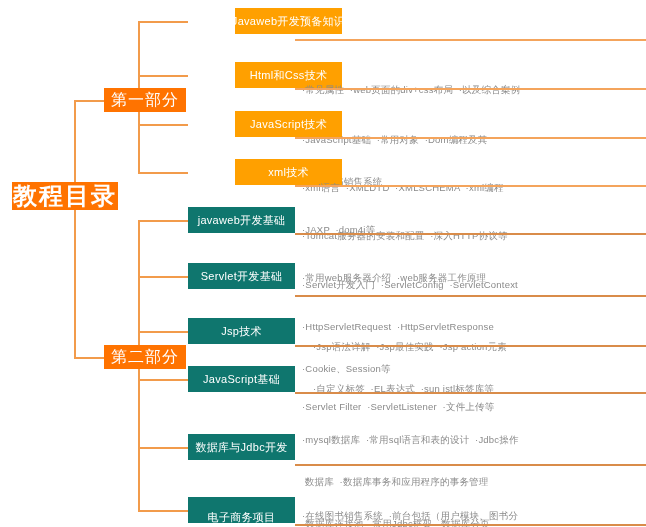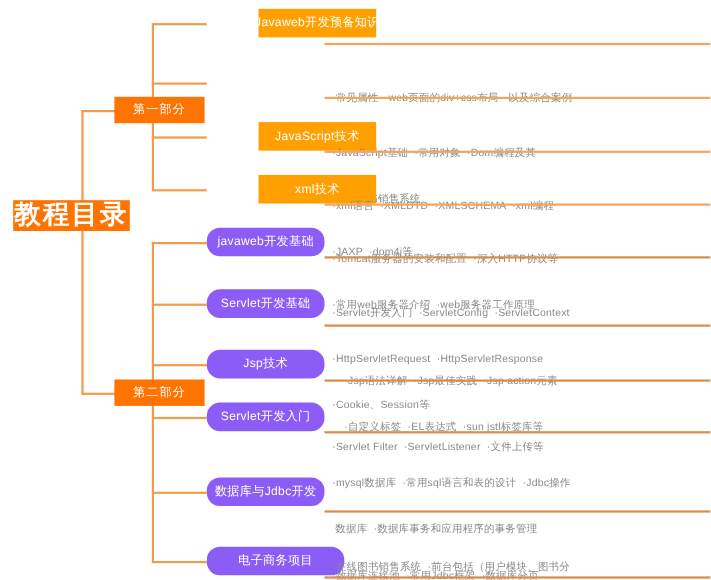--- a/index.html
+++ b/index.html
@@ -46,34 +46,33 @@
 
   .root-box {
     background: #FF7300;
     font-size: 24px;
     font-weight: bold;
     letter-spacing: 2px;
   }
 
   .part-box {
     background: #FF7300;
-    font-size: 11px;
+    font-size: 16px;
     letter-spacing: 1px;
   }
 
   .topic-box-a {
     background: #FFA000;
     font-size: 11px;
     margin-left: 47px;
   }
 
   .topic-box-b {
-    background: #8b5cf6;
+    background: #0f766e;
     font-size: 11px;
-    border-radius: 12px;
   }
 
   
   .detail {
     position: absolute;
     box-sizing: border-box;
     color: #8A8A8A;
     font-size: 9.5px;
     line-height: 14px;
     white-space: pre;
@@ -123,20 +122,23 @@
   </div>
   <div class="box part-box" style="left:104px; top:345px; width:82px; height:24px;">
     <span>第二部分</span>
   </div>
 
   <div class="box topic-box-a" style="left:188px; top:8px; width:107px; height:26px;">
     <span>Javaweb开发预备知识</span>
   </div>
   <div class="underline" style="left:295px; top:39px; width:351px;"></div>
 
+  <div class="box topic-box-a" style="left:188px; top:62px; width:107px; height:26px;">
+    <span>Html和Css技术</span>
+  </div>
   <div class="detail" style="left:302px; top:55px; width:344px;">
     <span class="ln">·常见属性  ·web页面的div+css布局  ·以及综合案例</span>
   </div>
   <div class="underline" style="left:295px; top:88px; width:351px;"></div>
 
   <div class="box topic-box-a" style="left:188px; top:111px; width:107px; height:26px;">
     <span>JavaScript技术</span>
   </div>
   <div class="detail" style="left:302px; top:105px; width:344px;">
     <span class="ln">·JavaScript基础  ·常用对象  ·Dom编程及其</span>
@@ -175,39 +177,39 @@
   <div class="box topic-box-b" style="left:188px; top:318px; width:107px; height:26px;">
     <span>Jsp技术</span>
   </div>
   <div class="detail" style="left:313px; top:312px; width:344px;">
     <span class="ln">·Jsp语法详解  ·Jsp最佳实践  ·Jsp action元素</span>
     <span class="ln">·自定义标签  ·EL表达式  ·sun jstl标签库等</span>
   </div>
   <div class="underline dark" style="left:295px; top:345px; width:351px;"></div>
 
   <div class="box topic-box-b" style="left:188px; top:366px; width:107px; height:26px;">
-    <span>Servlet开发入门</span>
+    <span>JavaScript基础</span>
   </div>
   <div class="detail" style="left:302px; top:372px; width:344px;">
     <span class="ln">·Servlet Filter  ·ServletListener  ·文件上传等</span>
   </div>
   <div class="underline dark" style="left:295px; top:392px; width:351px;"></div>
 
   <div class="box topic-box-b" style="left:188px; top:434px; width:107px; height:26px;">
     <span>数据库与Jdbc开发</span>
   </div>
   <div class="detail" style="left:302px; top:405px; width:344px;">
     <span class="ln">·mysql数据库  ·常用sql语言和表的设计  ·Jdbc操作</span>
     <span class="ln"> 数据库  ·数据库事务和应用程序的事务管理</span>
     <span class="ln">·数据库连接池  ·常用Jdbc框架  ·数据库分页</span>
     
   </div>
   <div class="underline dark" style="left:295px; top:464px; width:351px;"></div>
 
-  <div class="box topic-box-b" style="left:188px; top:497px; width:125px; height:26px;">
+  <div class="box topic-box-b" style="left:188px; top:497px; width:107px; height:26px;align-items:flex-end;">
     <span>电子商务项目</span>
   </div>
   <div class="detail" style="left:302px; top:481px; width:344px;">
     <span class="ln">·在线图书销售系统  ·前台包括（用户模块、图书分</span>
     
     
   </div>
   <div class="underline dark" style="left:295px; top:524px; width:351px;"></div>
 
 </div>

